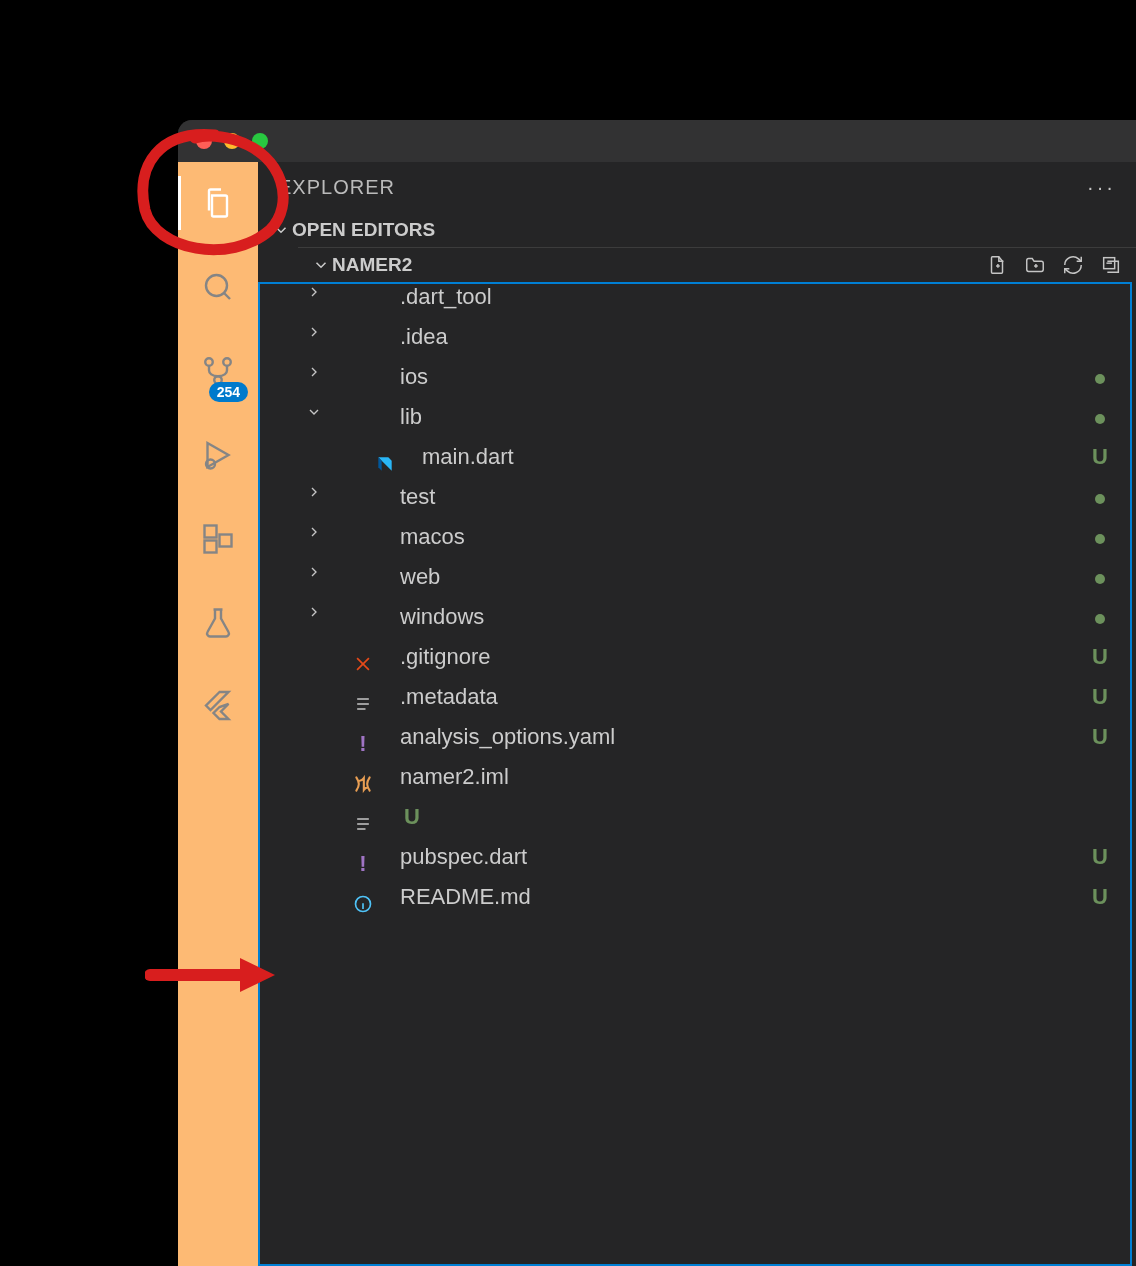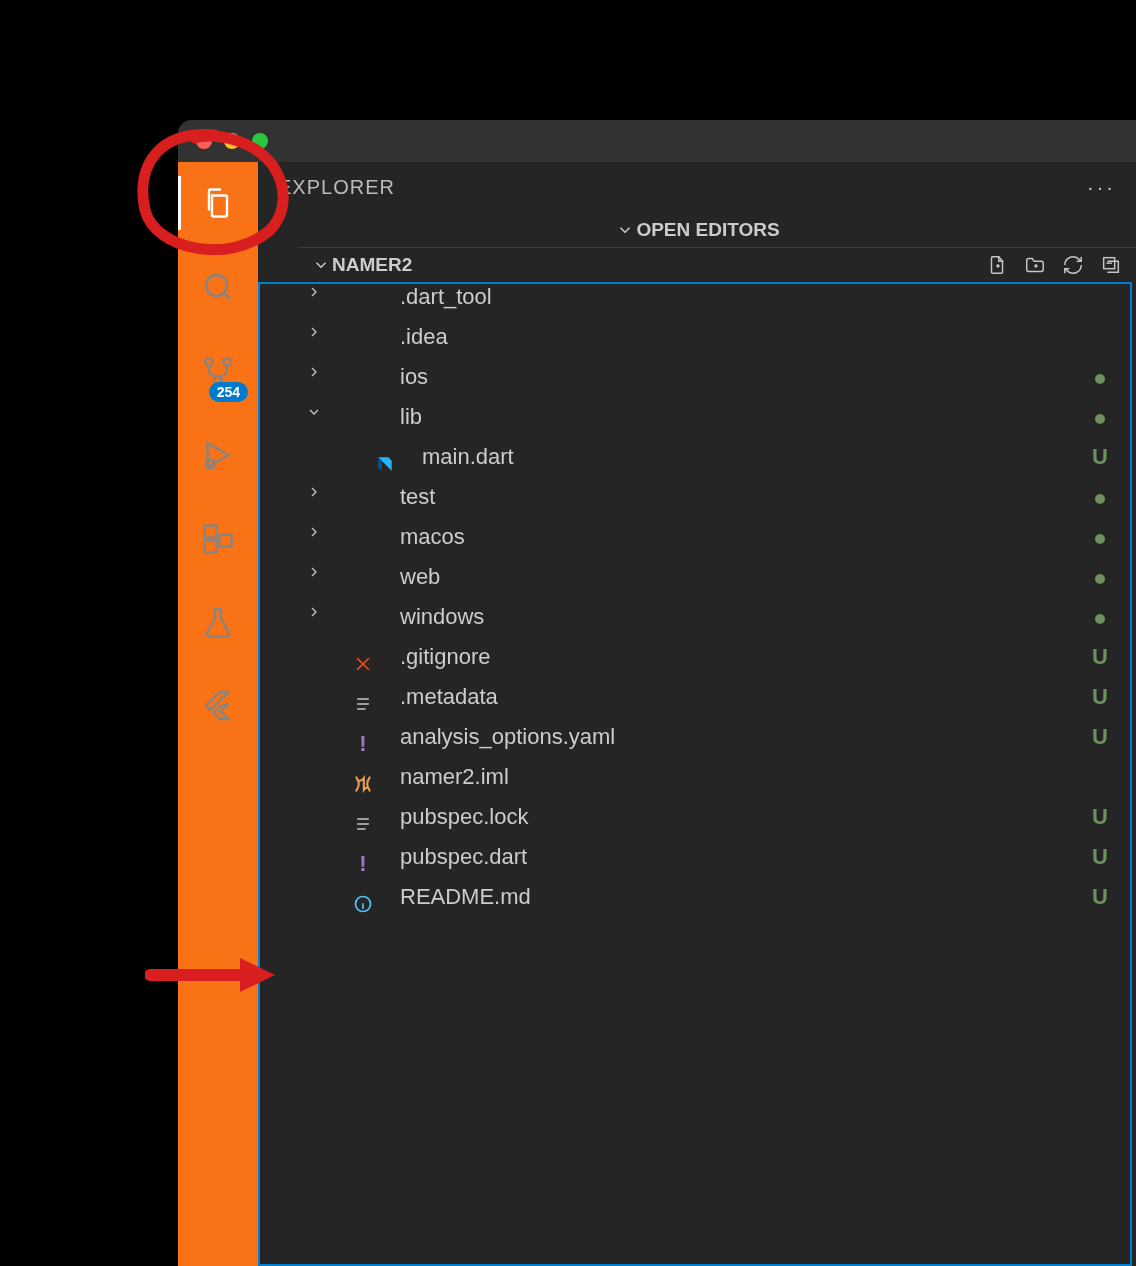--- a/index.html
+++ b/index.html
@@ -31,21 +31,21 @@
   .green { background: #28c840; }
 
   .body {
     flex: 1;
     display: flex;
     min-height: 0;
   }
 
   .activitybar {
     width: 80px;
-    background: #f97316;
+    background: #fdba74;
     display: flex;
     flex-direction: column;
     align-items: flex-end;
     padding-top: 14px;
     gap: 30px;
   }
   .activity-item {
     width: 80px; height: 54px;
     display: flex; align-items: center; justify-content: center;
     color: #858585;
@@ -87,21 +87,20 @@
   }
   .dots { color: #c5c5c5; letter-spacing: 3px; cursor: pointer; }
 
   .section-header {
     display: flex; align-items: center;
     padding: 6px 12px;
     color: #ccc;
     font-weight: 700;
     font-size: 19px;
     cursor: pointer;
-    justify-content: center;
   }
   .section-header .chev { width: 22px; display:flex; justify-content:center; }
   .section-header.project {
     justify-content: space-between;
     padding-right: 14px;
     border-top: 1px solid #3c3c3c;
     margin-left: 40px;
   }
   .section-header.project .left { display:flex; align-items:center; }
   .header-actions { display:flex; gap:16px; color:#c5c5c5; }
@@ -394,21 +393,20 @@
             <span class="status"></span>
           </div>
           <div class="row">
             <span class="indent" style="width: 18px;"></span>
             <span class="twisty"></span>
             <span class="icon">
               <svg width="20" height="20" viewBox="0 0 24 24" fill="none" stroke="#c5c5c5" stroke-width="2">
                 <path d="M5 6h14M5 12h14M5 18h10"></path>
               </svg>
             </span>
-            <span class="label">pubspec.lock</span>
             <span class="status">U</span>
           </div>
           <div class="row">
             <span class="indent" style="width: 18px;"></span>
             <span class="twisty"></span>
             <span class="icon">
               <span style="color:#a074c4;font-weight:900;font-size:22px;line-height:1">!</span>
             </span>
             <span class="label">pubspec.dart</span>
             <span class="status">U</span>

